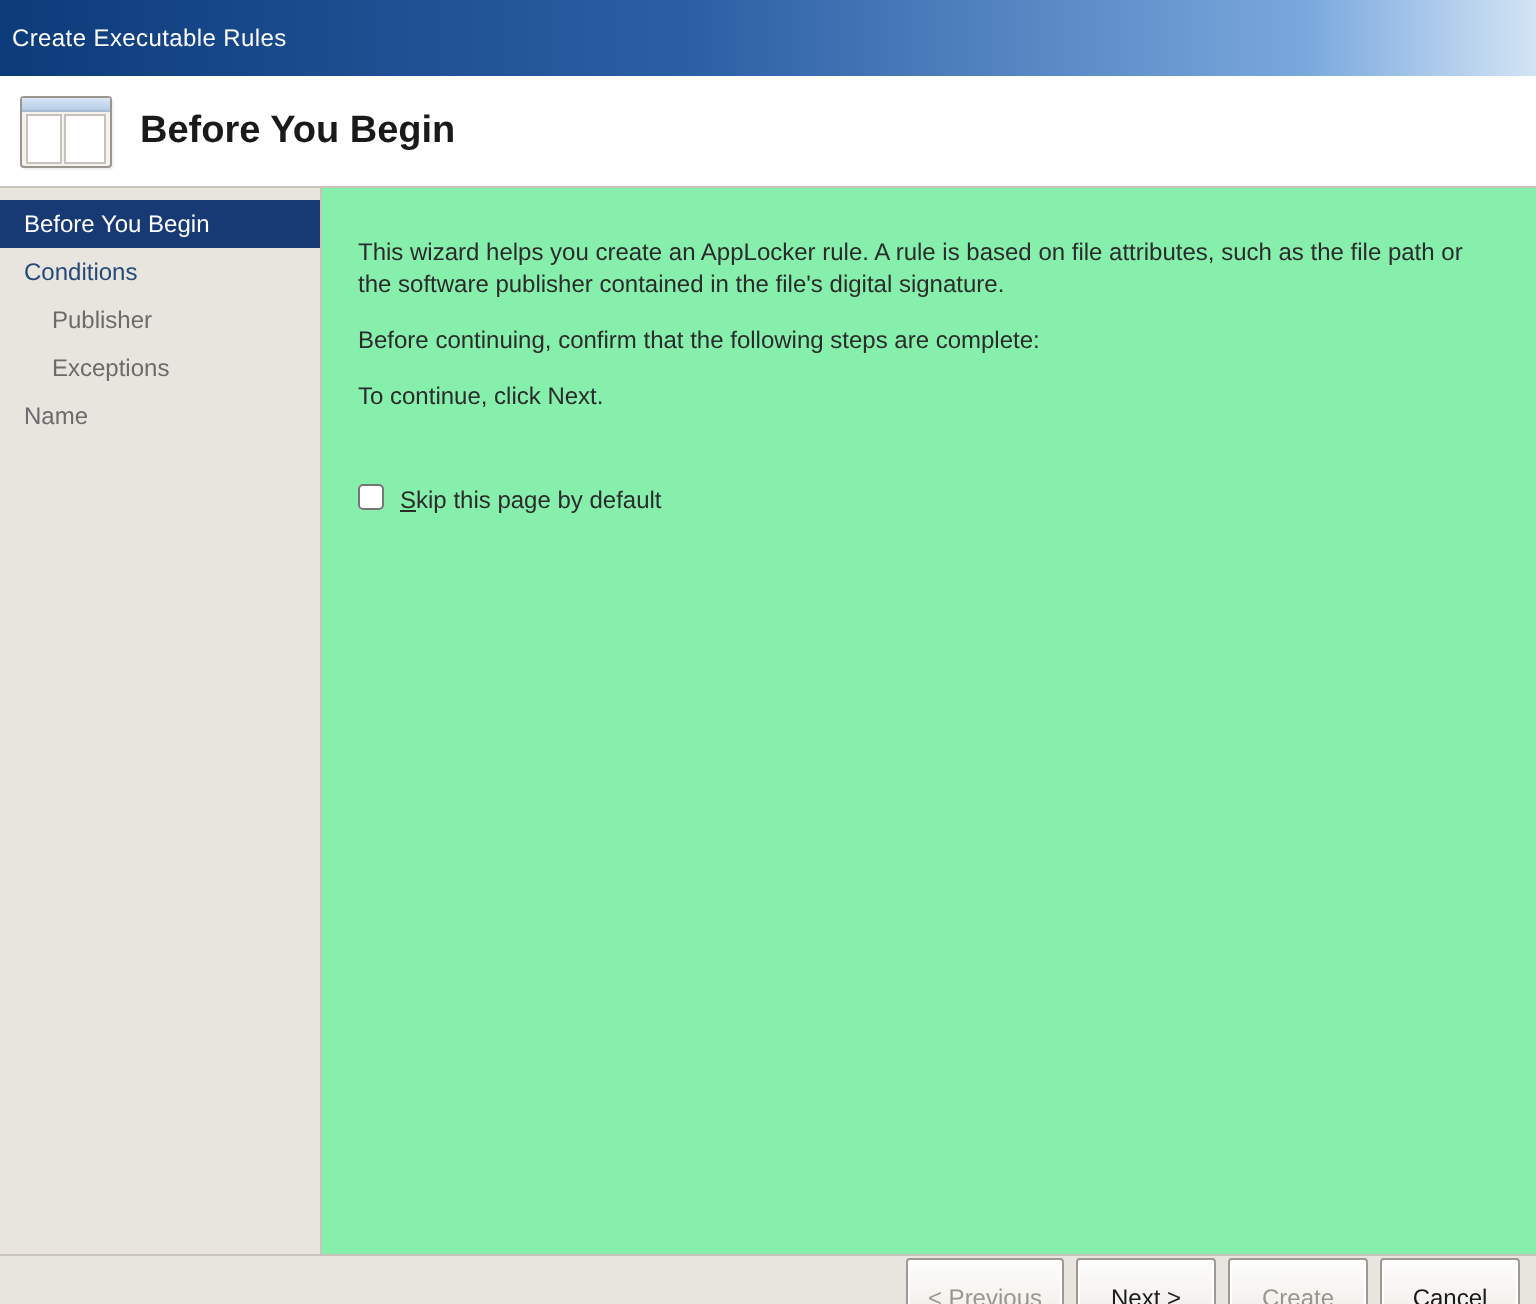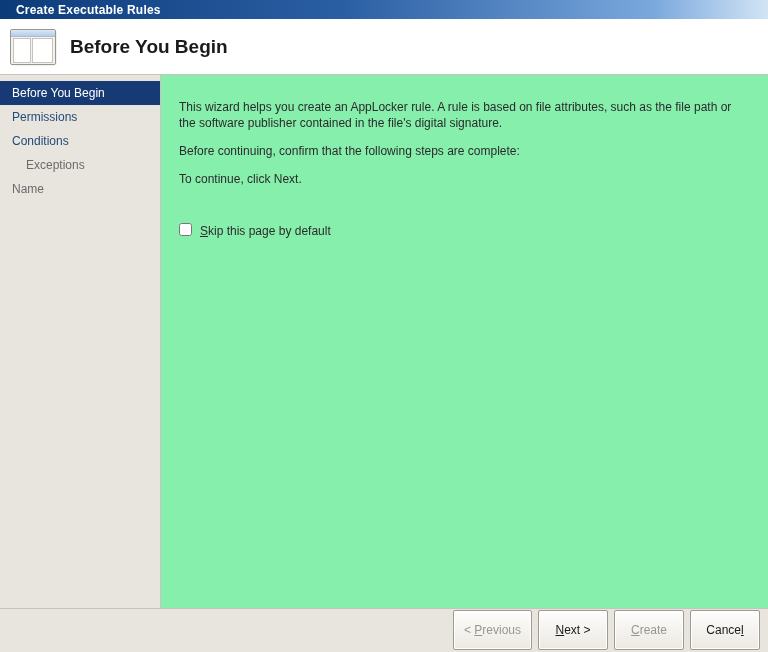--- a/index.html
+++ b/index.html
@@ -9,28 +9,28 @@
     height: 652px;
     font-family: "Segoe UI", Tahoma, sans-serif;
     font-size: 12px;
     color: #1a1a1a;
     background: #e8e5df;
     overflow: hidden;
   }
 
   
   .titlebar {
-    height: 19px;
+    height: 38px;
     background: linear-gradient(to right, #0c3b7a 0%, #2b5fa4 45%, #7aa8dd 85%, #d2e4f5 100%);
     color: #ffffff;
-    font-weight: bold;
+    font-weight: normal;
     font-size: 12px;
     display: flex;
     align-items: center;
-    padding: 0 16px;
+    padding: 0 6px;
     letter-spacing: 0.2px;
   }
 
   
   .header-area {
     background: #ffffff;
     height: 55px;
     border-bottom: 1px solid #c8c4bc;
     display: flex;
     align-items: center;
@@ -173,22 +173,22 @@
     <div class="title-strip"></div>
     <div class="pane-left"></div>
     <div class="pane-right"></div>
   </div>
   <div class="page-title">Before You Begin</div>
 </div>
 
 <div class="body-split">
   <div class="sidebar">
     <div class="nav-item active">Before You Begin</div>
-    <div class="nav-item">Permissions</div>
     <div class="nav-item">Conditions</div>
+    <div class="nav-item indent dim">Publisher</div>
     <div class="nav-item indent dim">Exceptions</div>
     <div class="nav-item dim">Name</div>
   </div>
 
   <div class="content">
     <p>This wizard helps you create an AppLocker rule. A rule is based on file attributes, such as the file path or the software publisher contained in the file's digital signature.</p>
     <p>Before continuing, confirm that the following steps are complete:</p>
     <p>To continue, click Next.</p>
 
     <div class="skip-row">

